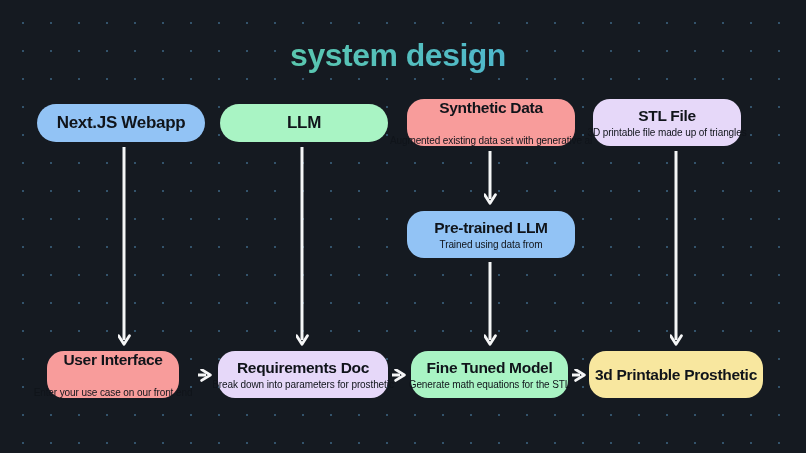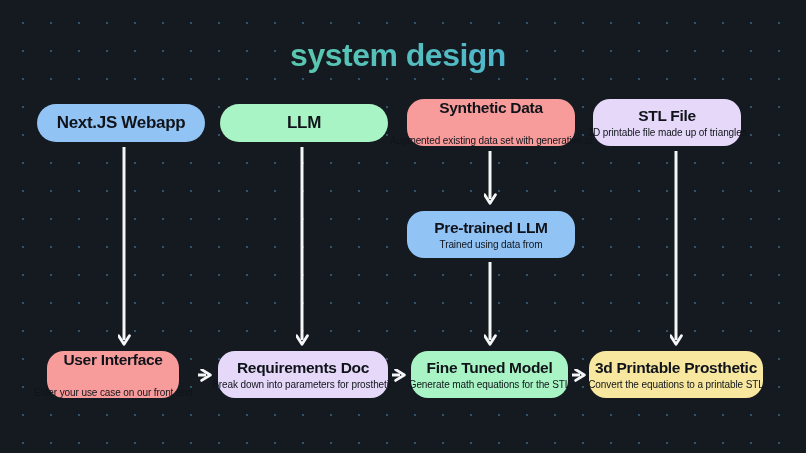--- a/index.html
+++ b/index.html
@@ -124,16 +124,15 @@
     <div class="node-subtitle">Break down into parameters for prosthetic</div>
   </div>
 
   <div class="node fill-green" style="left: 411px; top: 351px; width: 157px; height: 47px; background: rgb(169, 244, 196);">
     <div class="node-title">Fine Tuned Model</div>
     <div class="node-subtitle">Generate math equations for the STL</div>
   </div>
 
   <div class="node fill-yellow" style="left: 589px; top: 351px; width: 174px; height: 47px; background: rgb(248, 231, 159);">
     <div class="node-title">3d Printable Prosthetic</div>
-    <div class="node-subtitle">Convert the equations to a printable STL</div>
   </div>
 
 </div>
 
 </body></html>

